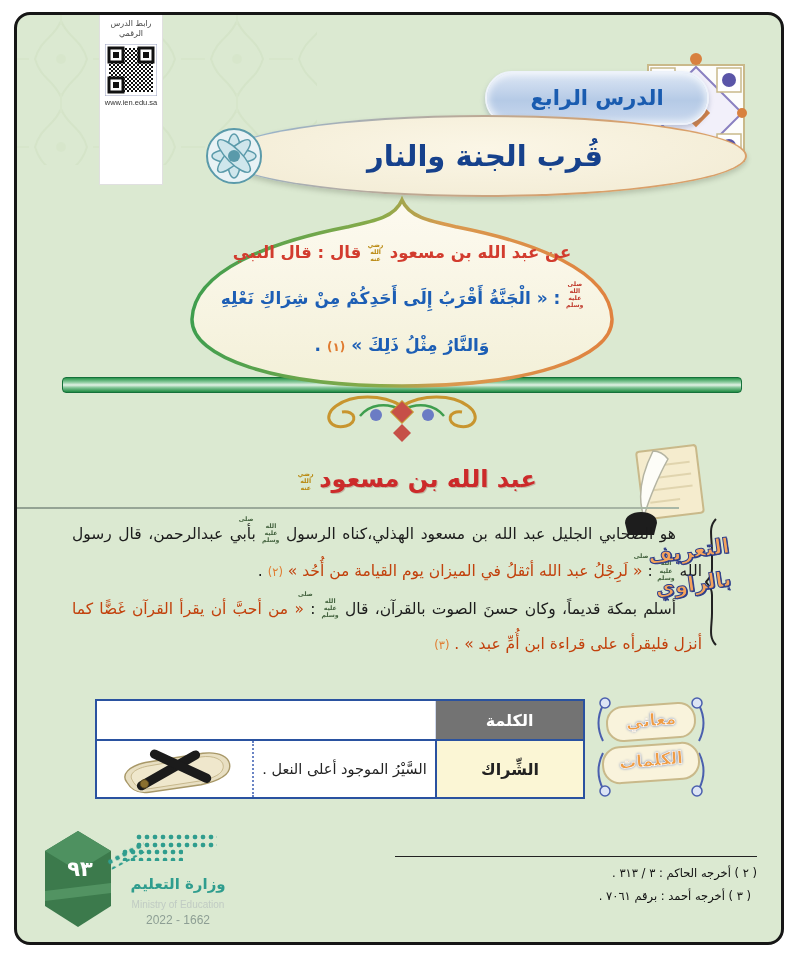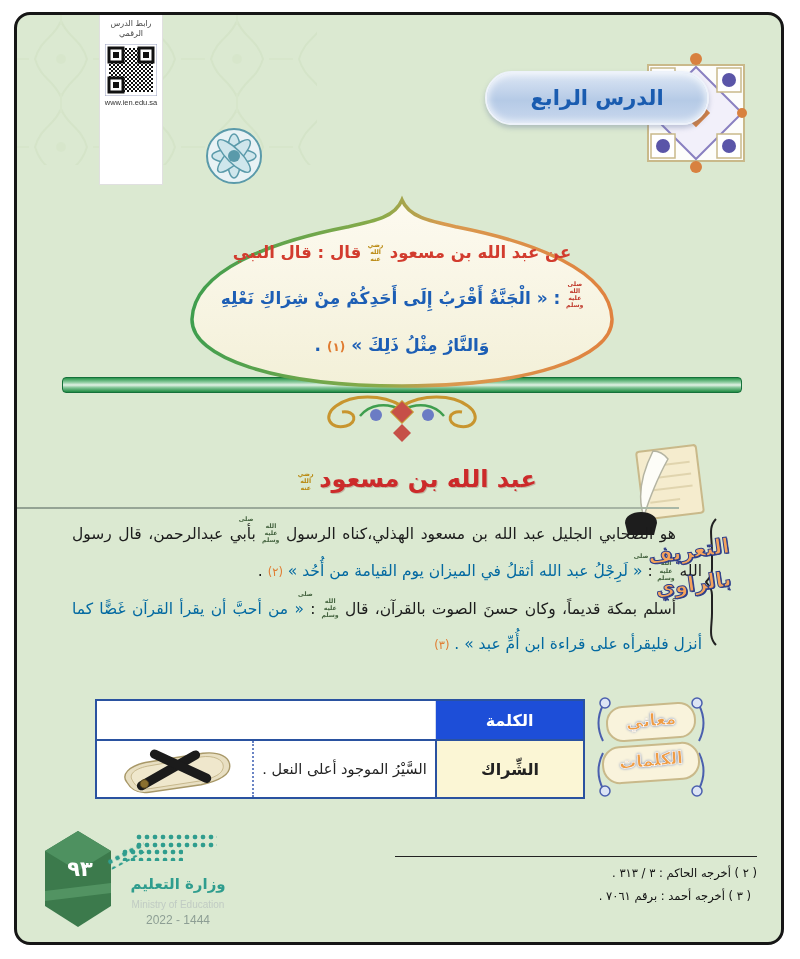--- a/index.html
+++ b/index.html
@@ -64,34 +64,34 @@
   
   .narr-heading { left:120px; top:450px; width:560px; text-align:center; direction:rtl; }
   .narr-heading .t { color:#cc2a2a; font-weight:bold; font-size:24px; text-shadow:1px 1px 0 rgba(120,40,30,.25); }
   .quill-icon { left:602px; top:428px; width:90px; height:96px; }
   .sect-line { left:0; top:492px; width:662px; height:2px;
     background:linear-gradient(90deg,#93a293,#a9b7a6); }
 
   .bio { left:55px; top:500px; width:630px; font-size:15.5px; line-height:2.25;
     color:#1c1c1c; text-align:justify; }
   .bio p { text-indent:26px; }
-  .bio .q { color:#0369a1; }
+  .bio .q { color:#c2410c; }
   .bio .mk { color:#e07b30; font-size:11.5px; }
 
   .bracket { left:686px; top:502px; width:16px; height:130px; }
   .side-label { left:616px; top:520px; width:116px; text-align:center; direction:rtl;
     transform:rotate(-8deg); font-weight:bold; font-size:21px; line-height:1.55;
     color:#f5a35c; -webkit-text-stroke:1px #2c3e8c;
     text-shadow:1px 1px 0 #2c3e8c; }
 
   
   .wm-table { left:78px; top:684px; width:490px; direction:rtl;
     border:2px solid #2a52a0; background:#fff; }
   .t-head { display:flex; height:38px; color:#fff; font-weight:bold; font-size:16px; }
-  .th-word { width:148px; background:#1d4ed8; display:flex; align-items:center; justify-content:center;
+  .th-word { width:148px; background:#737373; display:flex; align-items:center; justify-content:center;
     border-left:1px solid #cfd8ec; }
   .th-mean { flex:1; background:linear-gradient(to left,#2c4da0,#a9b6d9);
     display:flex; align-items:center; justify-content:center; }
   .t-row { display:flex; height:58px; border-top:2px solid #2a52a0; }
   .td-word { width:148px; background:#fbf6d5; display:flex; align-items:center; justify-content:center;
     font-weight:bold; font-size:16px; color:#222; border-left:2px solid #2a52a0; }
   .td-mean { width:183px; display:flex; align-items:center; justify-content:center;
     font-size:14.5px; color:#222; border-left:2px dotted #6a84c4; padding:0 6px; }
   .td-img { flex:1; display:flex; align-items:center; justify-content:center; }
 
@@ -185,20 +185,25 @@
         <circle cx="51" cy="116" r="6"></circle>
         <circle cx="97" cy="62" r="5"></circle>
     </g>
     <circle cx="51" cy="62" r="5" fill="#ffffff"></circle>
   </svg>
 
   <div class="abs lesson-banner">
     <span>الدرس الرابع</span>
   </div>
 
+  <div class="abs title-wrap">
+    <div class="title-oval">
+      <span>قُرب الجنة والنار</span>
+    </div>
+  </div>
   <svg class="abs title-orn" viewBox="0 0 66 66">
     <circle cx="33" cy="33" r="27" fill="#e8f2f5" stroke="#5a9aaa" stroke-width="2"></circle>
     <g fill="#cfe6ec" stroke="#5a9aaa" stroke-width="1.5">
       <ellipse cx="33" cy="33" rx="7" ry="22"></ellipse>
       <ellipse cx="33" cy="33" rx="22" ry="7"></ellipse>
       <ellipse cx="33" cy="33" rx="7" ry="22" transform="rotate(45 33 33)"></ellipse>
       <ellipse cx="33" cy="33" rx="7" ry="22" transform="rotate(135 33 33)"></ellipse>
     </g>
     <circle cx="33" cy="33" r="6" fill="#5a9aaa"></circle>
   </svg>
@@ -350,16 +355,16 @@
     <polygon points="0,60 66,52 66,62 0,70" fill="#579a68" opacity="0.8"></polygon>
   </svg>
   <div class="pagenum">٩٣</div>
 
   <div class="abs ministry">
     <div class="dstrip ds1"></div>
     <div class="dstrip ds2"></div>
     <div class="dstrip ds3"></div>
     <div class="min-ar">وزارة التعليم</div>
     <div class="min-en">Ministry of Education</div>
-    <div class="min-yr">2022 - 1444</div>
+    <div class="min-yr">2022 - 1662</div>
   </div>
 
 </div>
 
 </body></html>

